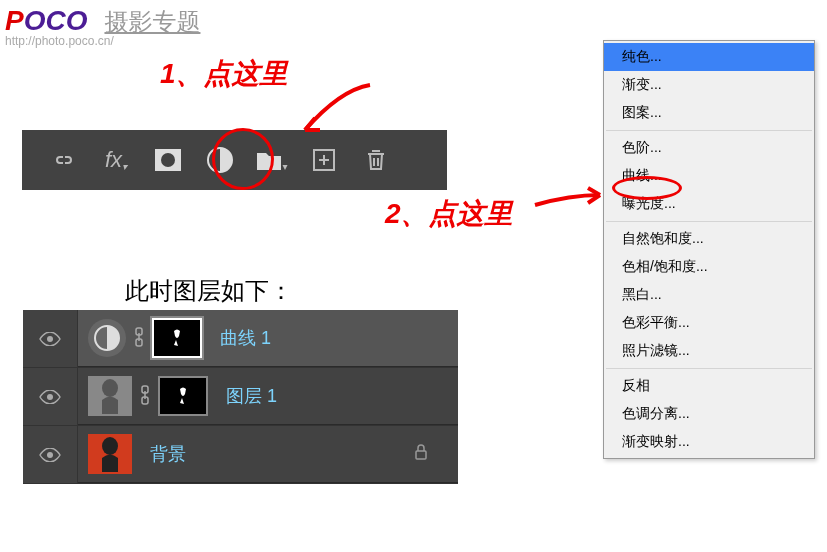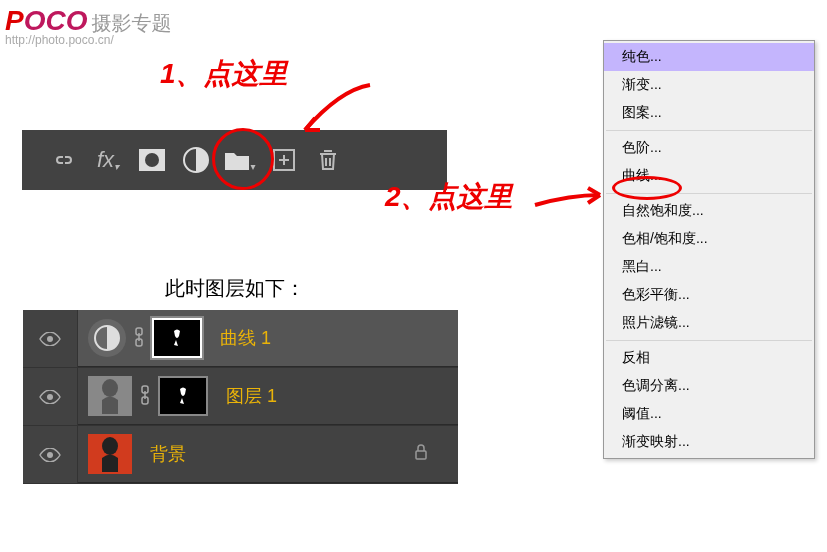--- a/index.html
+++ b/index.html
@@ -1,51 +1,51 @@
 <!DOCTYPE html>
 <html><head>
   <meta charset="utf-8">
   <style>
     * { margin: 0; padding: 0; box-sizing: border-box; }
     body { font-family: "Microsoft YaHei", Arial, sans-serif; background: #fff; width: 827px; height: 552px; position: relative; overflow: hidden; }
     
     .watermark { position: absolute; left: 5px; top: 5px; }
     .watermark-logo { font-size: 28px; font-weight: bold; font-style: italic; }
     .watermark-logo .p1 { color: #d00; }
-    .watermark-logo .p2 { color: #be185d; }
-    .watermark-logo .cn { font-size: 20px; color: #999; font-style: normal; font-weight: normal; margin-left: 4px; }
+    .watermark-logo .p2 { color: #4c1d95; }
+    .watermark-logo .cn { font-size: 24px; color: #999; font-style: normal; font-weight: normal; margin-left: 17px; text-decoration: underline; }
     .watermark-url { font-size: 12px; color: #aaa; margin-top: -4px; }
     
-    .toolbar { position: absolute; left: 22px; top: 130px; width: 425px; height: 60px; background: #424242; display: flex; align-items: center; gap: 0; padding-left: 20px; }
+    .toolbar { position: absolute; left: 22px; top: 130px; width: 425px; height: 60px; background: #424242; display: flex; align-items: center; gap: 8px; padding-left: 20px; }
     .toolbar-icon { width: 44px; height: 44px; display: flex; align-items: center; justify-content: center; color: #bbb; }
     
-    .caption { position: absolute; left: 125px; top: 275px; font-size: 20px; color: #000; margin-left: 40px; }
+    .caption { position: absolute; left: 125px; top: 275px; font-size: 24px; color: #000; }
     
     .layers-panel { position: absolute; left: 23px; top: 310px; width: 435px; background: #424242; }
     .layer-row { height: 58px; display: flex; align-items: center; border-bottom: 1px solid #333; }
     .layer-vis { width: 55px; display: flex; align-items: center; justify-content: center; color: #aaa; font-size: 20px; border-right: 1px solid #333; height: 100%; }
     .layer-content { display: flex; align-items: center; flex: 1; height: 100%; padding-left: 10px; gap: 8px; border-bottom: 1px solid #2a2a2a; }
     .curves-icon { width: 38px; height: 38px; background: #666; border-radius: 50%; display: flex; align-items: center; justify-content: center; }
     .link-icon { color: #aaa; font-size: 14px; }
     .mask-thumb { width: 50px; height: 40px; background: #000; border: 2px solid #888; display: flex; align-items: center; justify-content: center; color: #fff; font-size: 16px; }
     .mask-thumb.selected { border: 2px solid #fff; outline: 2px solid #888; }
     .layer-thumb { width: 44px; height: 40px; }
     .thumb-gray { background: #888; display: flex; align-items: center; justify-content: center; }
     .thumb-red { background: #d13b1e; display: flex; align-items: center; justify-content: center; }
-    .layer-name { color: #eab308; font-size: 18px; margin-left: 10px; flex: 1; }
+    .layer-name { color: #7dd3fc; font-size: 18px; margin-left: 10px; flex: 1; }
     .lock-icon { color: #999; margin-right: 30px; font-size: 16px; }
     
     .context-menu { position: absolute; right: 12px; top: 40px; width: 212px; background: #f0f0f0; border: 1px solid #999; box-shadow: 2px 2px 4px rgba(0,0,0,0.2); padding: 2px 0; }
     .menu-item { padding: 5px 18px; font-size: 14px; color: #000; cursor: default; }
-    .menu-item.highlighted { background: #c4b5fd; }
+    .menu-item.highlighted { background: #3b82f6; }
     .menu-sep { height: 1px; background: #d4d4d4; margin: 3px 2px; }
     
     .annotation { position: absolute; color: #e00; font-family: cursive, sans-serif; font-size: 28px; font-weight: bold; font-style: italic; }
     .anno1 { left: 160px; top: 55px; }
-    .anno2 { left: 385px; top: 178px; }
+    .anno2 { left: 385px; top: 195px; }
     
     .arrow1 { position: absolute; left: 290px; top: 80px; width: 90px; height: 60px; }
     .arrow2 { position: absolute; left: 530px; top: 185px; width: 75px; height: 30px; }
     .circle1 { position: absolute; left: 212px; top: 128px; width: 62px; height: 62px; border: 3px solid #e00; border-radius: 50%; }
     .circle2 { position: absolute; left: 612px; top: 176px; width: 70px; height: 24px; border: 3px solid #e00; border-radius: 50%; }
   </style>
 </head>
 <body>
 
 <div class="watermark">
@@ -183,30 +183,30 @@
   </div>
 </div>
 
 <div class="context-menu" id="ctx-menu">
     <div class="menu-item highlighted">纯色...</div>
     <div class="menu-item">渐变...</div>
     <div class="menu-item">图案...</div>
     <div class="menu-sep"></div>
     <div class="menu-item">色阶...</div>
     <div class="menu-item">曲线...</div>
+    <div class="menu-item">曝光度...</div>
     <div class="menu-sep"></div>
     <div class="menu-item">自然饱和度...</div>
     <div class="menu-item">色相/饱和度...</div>
     <div class="menu-item">黑白...</div>
     <div class="menu-item">色彩平衡...</div>
     <div class="menu-item">照片滤镜...</div>
     <div class="menu-sep"></div>
     <div class="menu-item">反相</div>
     <div class="menu-item">色调分离...</div>
-    <div class="menu-item">阈值...</div>
     <div class="menu-item">渐变映射...</div>
   </div>
 
 <div class="circle2"></div>
 
 <div class="annotation anno1">1、点这里</div>
 <svg class="arrow1" viewBox="0 0 90 60">
   <path d="M80 5 Q50 10 15 50" stroke="#e00" stroke-width="4" fill="none"></path>
   <path d="M15 50 L25 38 M15 50 L30 50" stroke="#e00" stroke-width="4" fill="none"></path>
 </svg>

